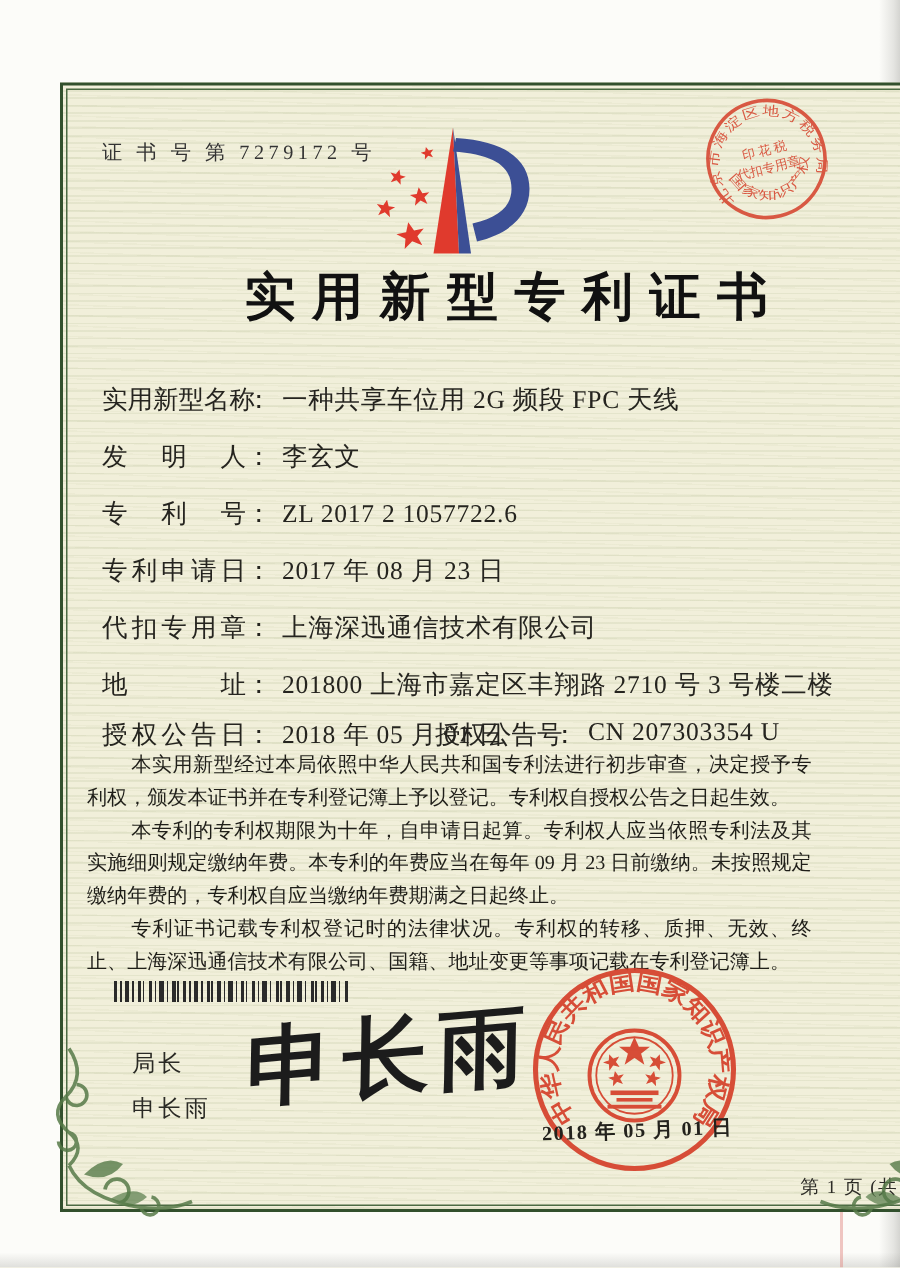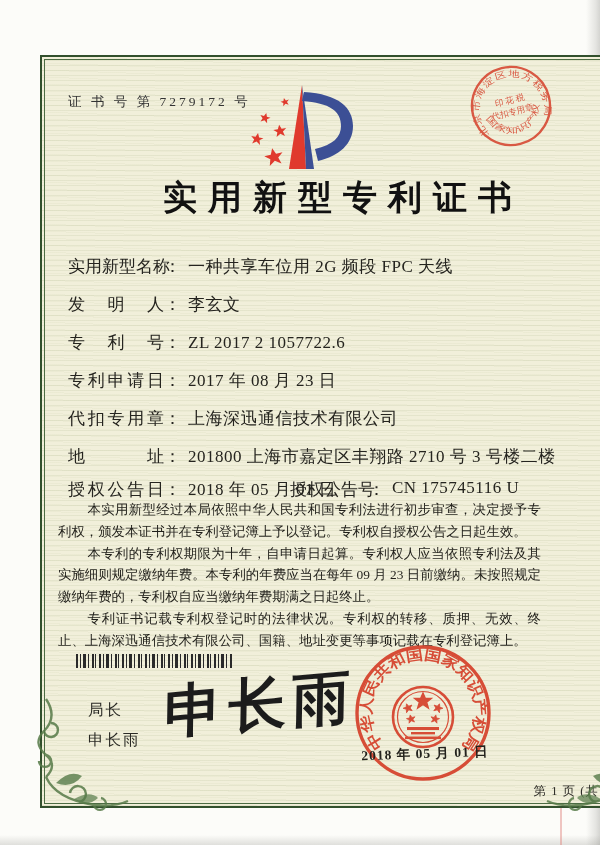--- a/index.html
+++ b/index.html
@@ -163,21 +163,21 @@
       <span class="fcolon">：</span>
       <span class="fvalue">201800 上海市嘉定区丰翔路 2710 号 3 号楼二楼</span>
   </div>
   <div class="field-row row-6">
     <span class="flabel">授权公告日</span>
       <span class="fcolon">：</span>
       <span class="fvalue">2018 年 05 月 01 日</span>
     <span class="g2">
       <span class="flabel">授权公告号</span>
         <span class="fcolon">：</span>
-        <span class="fvalue">CN 175745116 U</span>
+        <span class="fvalue">CN 207303354 U</span>
     </span>
   </div>
 
   <div class="body-text">
     <p>本实用新型经过本局依照中华人民共和国专利法进行初步审查，决定授予专利权，颁发本证书并在专利登记簿上予以登记。专利权自授权公告之日起生效。</p>
     <p>本专利的专利权期限为十年，自申请日起算。专利权人应当依照专利法及其实施细则规定缴纳年费。本专利的年费应当在每年 09 月 23 日前缴纳。未按照规定缴纳年费的，专利权自应当缴纳年费期满之日起终止。</p>
     <p>专利证书记载专利权登记时的法律状况。专利权的转移、质押、无效、终止、上海深迅通信技术有限公司、国籍、地址变更等事项记载在专利登记簿上。</p>
   </div>
 
   <div class="barcode"></div>

